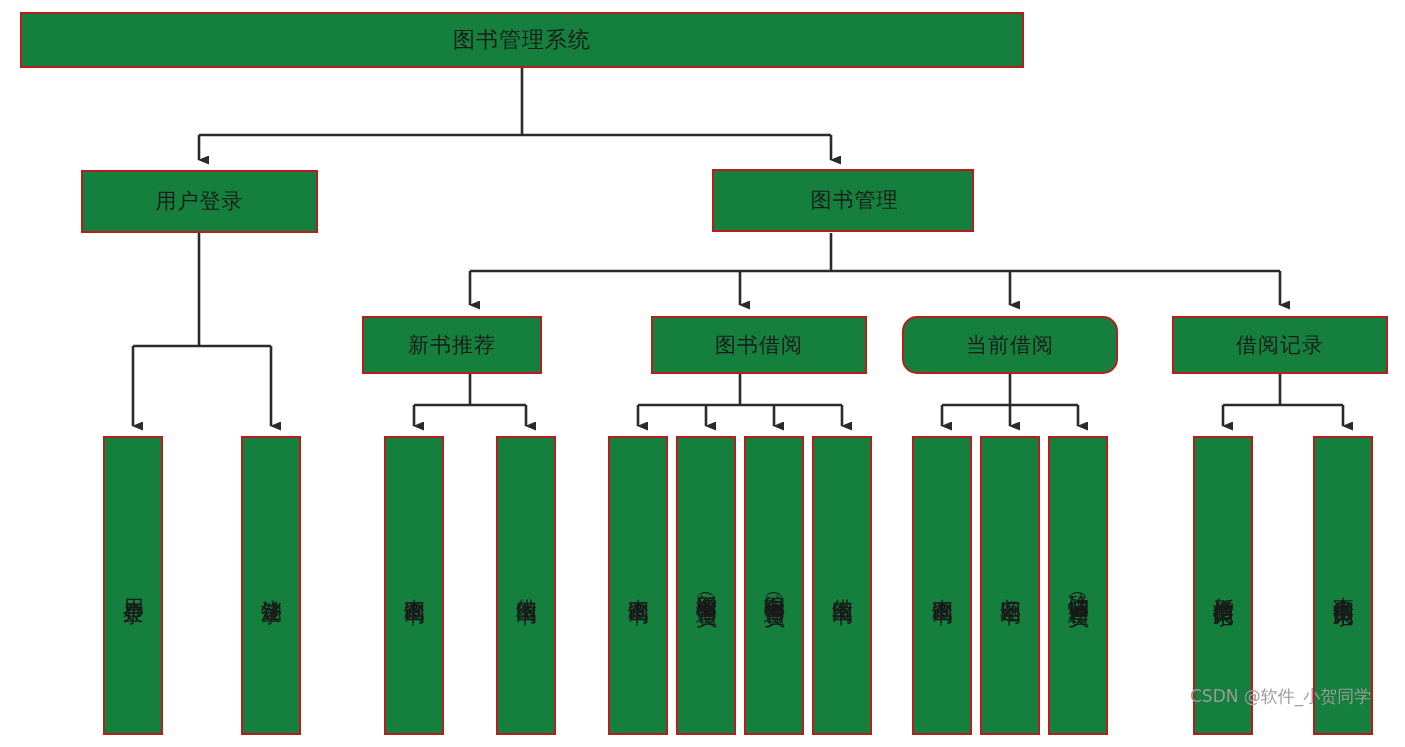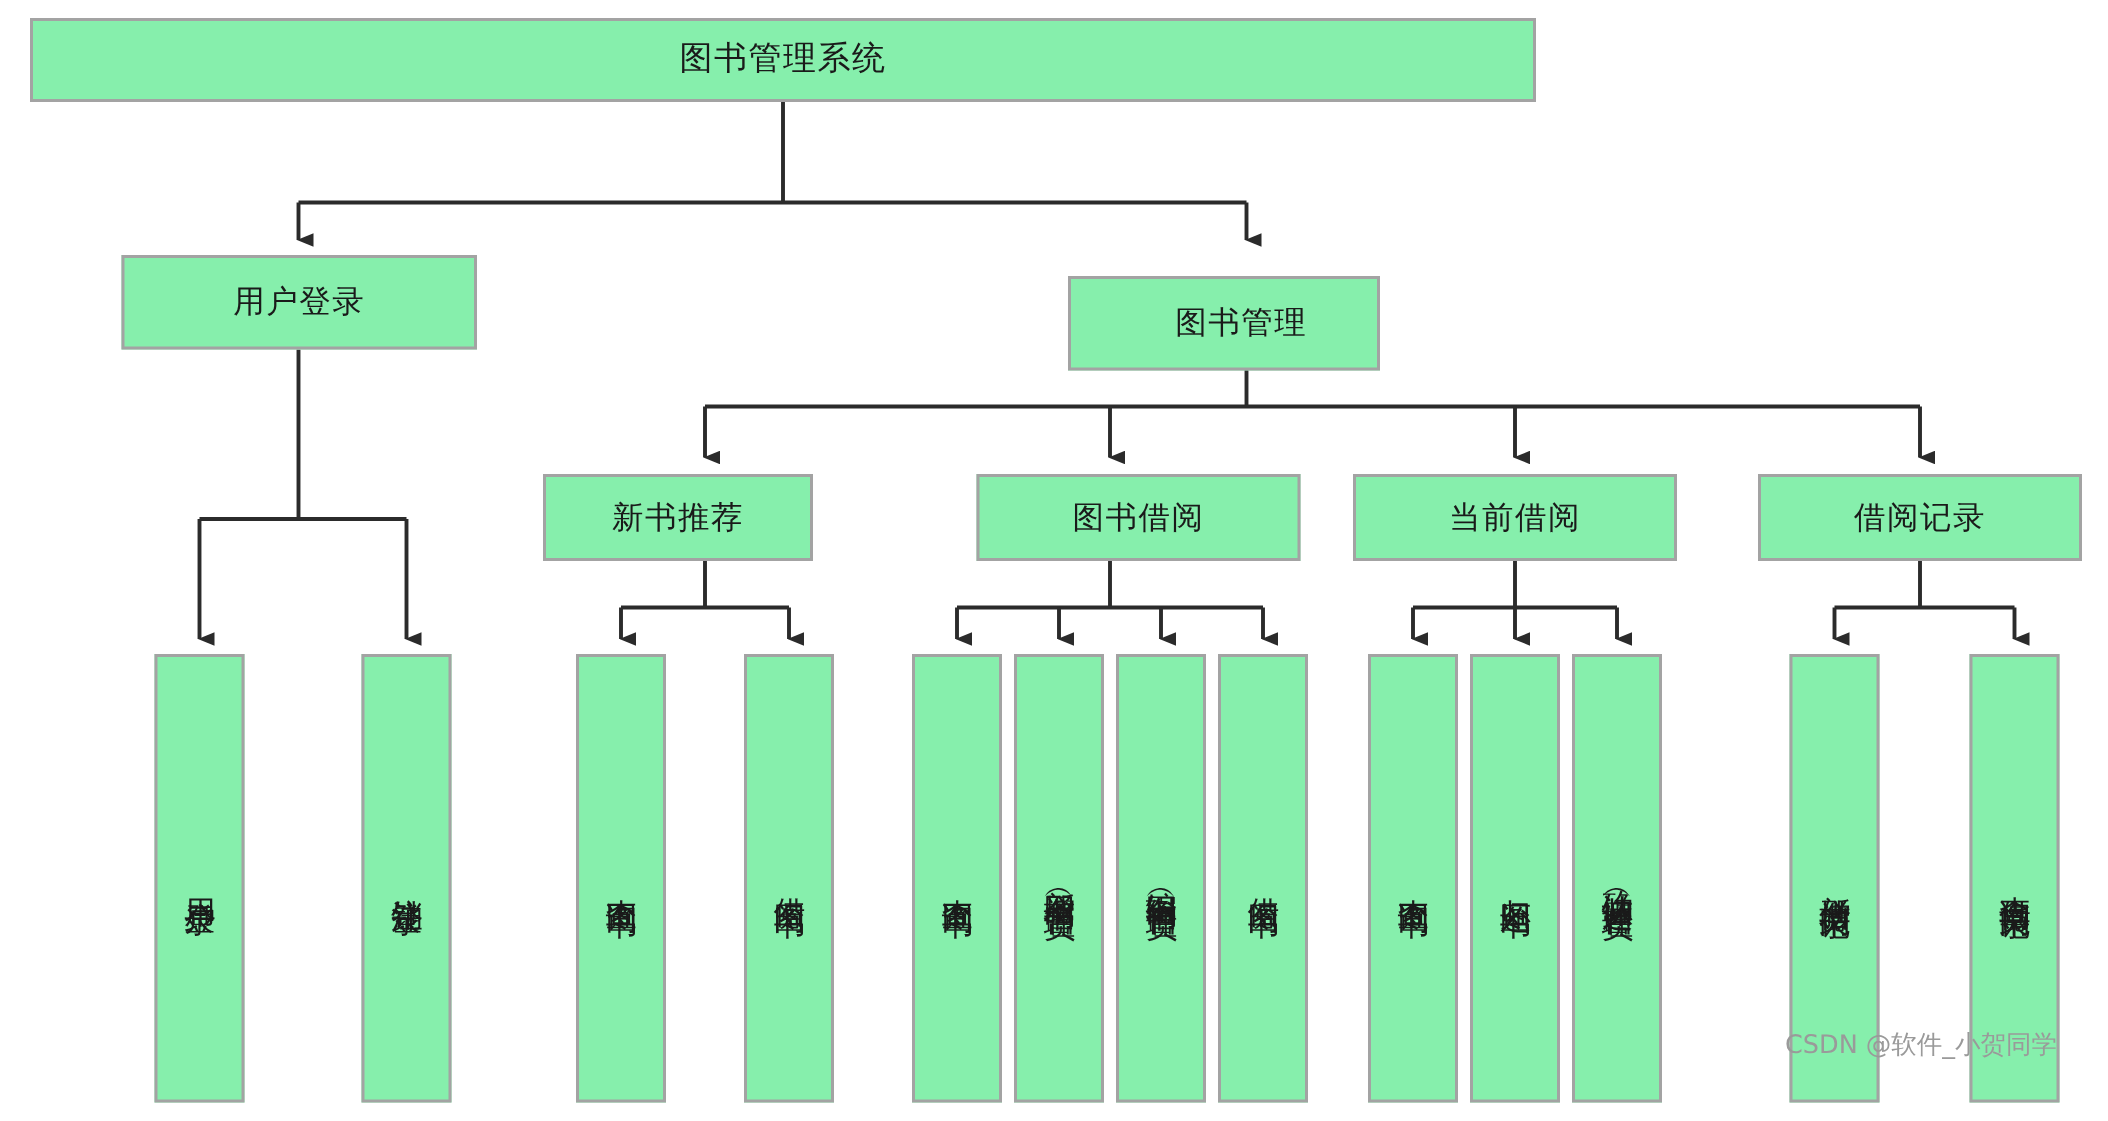--- a/index.html
+++ b/index.html
@@ -21,22 +21,22 @@
   #svg-layer {
     position: absolute;
     left: 0;
     top: 0;
     width: 1405px;
     height: 747px;
   }
   .node {
     position: absolute;
     box-sizing: border-box;
-    background: #86efac;
-    border: 2px solid #a3a3a3;
+    background: #15803d;
+    border: 2px solid #b91c1c;
     display: flex;
     align-items: center;
     justify-content: center;
     z-index: 3;
   }
   .node .node-label {
     color: #1a1a1a;
     letter-spacing: 1px;
     line-height: 1.25;
     text-align: center;
@@ -142,33 +142,33 @@
   </svg>
 
   <div class="node root horiz" style="left:20px; top:12px; width:1004px; height:56px;">
     <span class="node-label">图书管理系统</span>
   </div>
 
   <div class="node horiz" style="left:81px; top:170px; width:237px; height:63px;">
     <span class="node-label">用户登录</span>
   </div>
 
-  <div class="node horiz" style="left:712px; top:184px; width:208px; height:63px;padding-left:23px;">
+  <div class="node horiz" style="left:712px; top:169px; width:262px; height:63px;padding-left:23px;">
     <span class="node-label">图书管理</span>
   </div>
 
   <div class="node horiz" style="left:362px; top:316px; width:180px; height:58px;">
     <span class="node-label">新书推荐</span>
   </div>
 
   <div class="node horiz" style="left:632px; top:316px; width:216px; height:58px;margin-left:19px;">
     <span class="node-label">图书借阅</span>
   </div>
 
-  <div class="node horiz" style="left:902px; top:316px; width:216px; height:58px;">
+  <div class="node horiz" style="left:902px; top:316px; width:216px; height:58px;border-radius:15px;">
     <span class="node-label">当前借阅</span>
   </div>
 
   <div class="node horiz" style="left:1172px; top:316px; width:216px; height:58px;align-items:center;">
     <span class="node-label">借阅记录</span>
   </div>
 
   <div class="node vert" style="left:103px; top:436px; width:60px; height:299px;">
     <span class="node-label">用户登录</span>
   </div>

